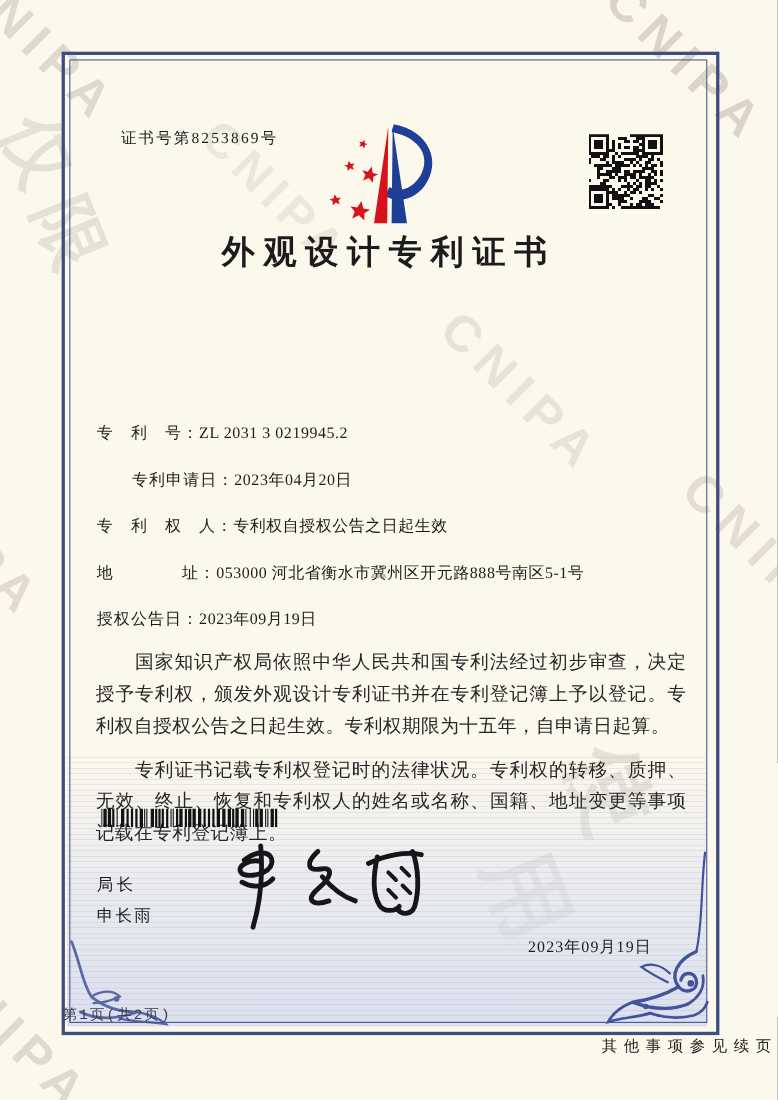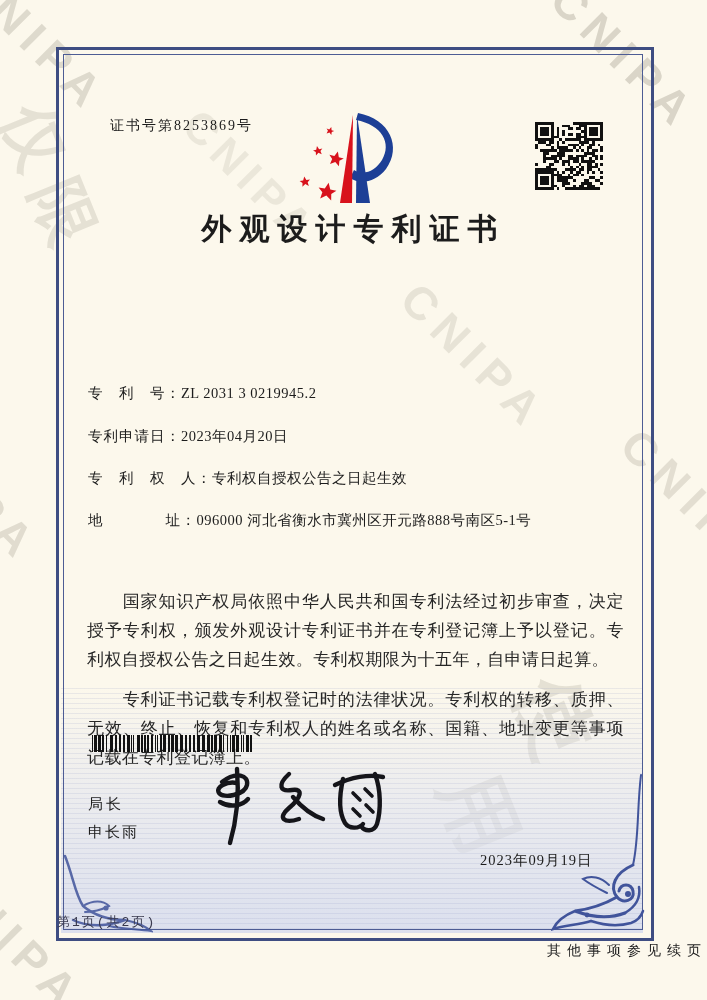--- a/index.html
+++ b/index.html
@@ -34,21 +34,21 @@
       repeating-linear-gradient(to bottom, rgba(130,140,190,.15) 0 1px, rgba(255,255,255,0) 1px 5px),
       linear-gradient(to bottom, rgba(226,229,241,0) 0%, rgba(222,226,240,.55) 45%, rgba(216,221,238,.9) 100%);
   }
   
   .cert-no{position:absolute; left:110px; top:117px; font-size:14px; letter-spacing:2px; z-index:3;}
   .logo{position:absolute; left:292px; top:103px; width:114px; height:107px; z-index:3;}
   .qr{position:absolute; left:535px; top:122px; width:68px; height:68px; z-index:3;}
   .title{position:absolute; left:0; right:0; top:209px; text-align:center;
          font-size:30px; font-weight:bold; letter-spacing:8px; z-index:3;}
   .field-row{position:absolute; left:88px; width:560px; font-size:14.5px; z-index:3; white-space:nowrap;}
-  .fr1{top:292px;} .fr2{top:341px;} .fr3{top:384px;} .fr4{top:427px;}
+  .fr1{top:292px;} .fr2{top:341px;} .fr3{top:384px;} .fr4{top:427px;margin-left:32px;}
   .fr5{top:469px;} .fr6{top:511px;} .fr7{top:553px;}
   .field-label{letter-spacing:1px;}
   .field-value{letter-spacing:.5px;}
   .fr7 .cell2{position:absolute; left:280px; top:0;}
   .paras{position:absolute; left:87px; top:587px; width:537px; z-index:3;}
   .paras p{margin:0 0 10px 0; font-size:17px; line-height:1.72; text-indent:2.1em;
            text-align:justify; letter-spacing:.4px; color:#262626;}
   .barcode{position:absolute; left:92px; top:735px; width:162px; height:17px; z-index:3;}
   .signer-title{position:absolute; left:88px; top:795px; font-size:15px; letter-spacing:3px; z-index:3;}
   .signer-name{position:absolute; left:88px; top:823px; font-size:15px; letter-spacing:2px; z-index:3;}
@@ -463,23 +463,26 @@
   <div class="field-row fr3">
     <span class="field-label">专　利　号：</span><span class="field-value">ZL 2031 3 0219945.2</span>
   </div>
   <div class="field-row fr4">
     <span class="field-label">专利申请日：</span><span class="field-value">2023年04月20日</span>
   </div>
   <div class="field-row fr5">
     <span class="field-label">专　利　权　人：</span><span class="field-value">专利权自授权公告之日起生效</span>
   </div>
   <div class="field-row fr6">
-    <span class="field-label">地　　　　址：</span><span class="field-value">096000 河北省衡水市冀州区开元路888号南区5-1号</span>
+    <span class="field-label">地　　　　址：</span><span class="field-value">053000 河北省衡水市冀州区开元路888号南区5-1号</span>
   </div>
   <div class="field-row fr7">
+    <span class="cell1">
+      <span class="field-label">授权公告日：</span><span class="field-value">2023年09月19日</span>
+    </span>
   </div>
 
   <div class="paras">
     <p>国家知识产权局依照中华人民共和国专利法经过初步审查，决定授予专利权，颁发外观设计专利证书并在专利登记簿上予以登记。专利权自授权公告之日起生效。专利权期限为十五年，自申请日起算。</p>
     <p>专利证书记载专利权登记时的法律状况。专利权的转移、质押、无效、终止、恢复和专利权人的姓名或名称、国籍、地址变更等事项记载在专利登记簿上。</p>
   </div>
 
   <svg class="barcode" viewBox="0 0 162 17" preserveAspectRatio="none">
       <rect x="0" y="0" width="1" height="17" fill="#121212"></rect>
       <rect x="2" y="0" width="3" height="17" fill="#121212"></rect>

